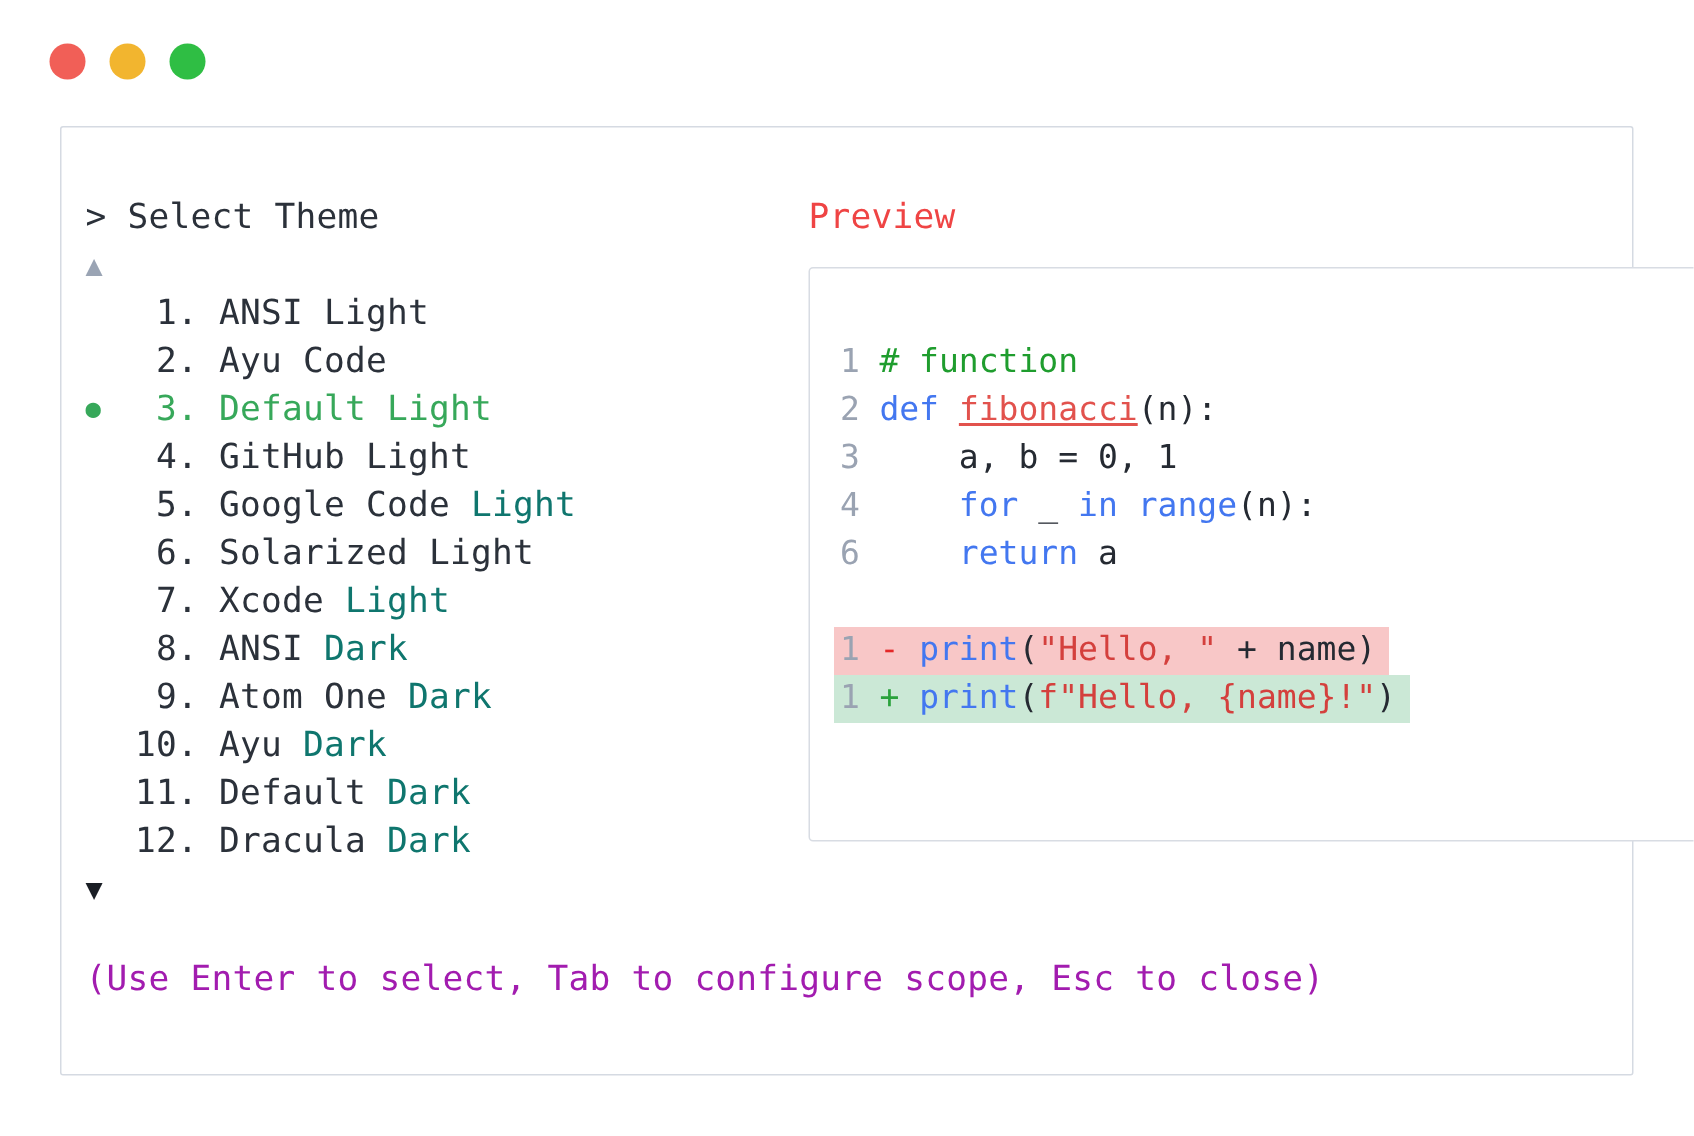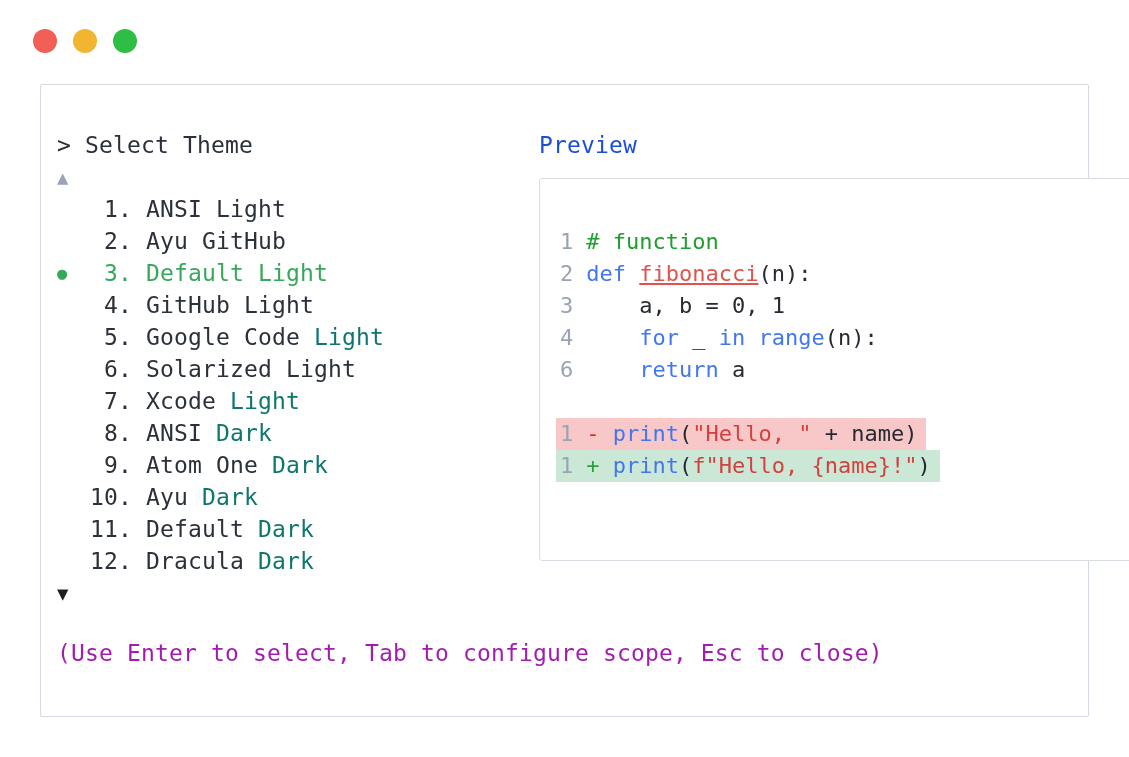--- a/index.html
+++ b/index.html
@@ -31,21 +31,21 @@
   .scrolldn { position: absolute; left: 16px; top: 492px; font-size: 19px; color: #1a1e25; }
   .hint     { position: absolute; left: 16px; top: 552px; color: #a21caf; }
 
   .theme-list { position: absolute; left: 16px; top: 108px; }
   .titem { display: flex; cursor: default; }
   .titem .marker { width: 33px; display: inline-block; color: #37a85a; font-size: 17px; }
   .titem .num { width: 42px; display: inline-block; text-align: right; margin-right: 14px; }
   .titem .seg-muted { color: #0f766e; }
   .titem.selected .num, .titem.selected .seg { color: #37a85a; }
 
-  .preview-title { position: absolute; left: 498px; top: 44px; color: #1d4ed8; }
+  .preview-title { position: absolute; left: 498px; top: 44px; color: #ef4444; }
   .preview-box {
     position: absolute; left: 498px; top: 93px;
     width: 605px; height: 383px;
     border: 1.5px solid #d8dce3; border-radius: 3px;
     box-sizing: border-box; background: #ffffff;
     padding: 47px 0 0 20px; overflow: hidden;
   }
   .code-line { line-height: 32px; font-size: 22px; white-space: pre; height: 32px; }
   .line-inner { display: inline-block; white-space: pre; }
   .ln { color: #9aa3b2; margin-right: 13px; }
@@ -71,21 +71,21 @@
   </div>
 
   <div class="panel">
 
     <div class="row prompt">&gt; Select Theme</div>
 
     <div class="row scrollup">▲</div>
 
     <div class="theme-list">
         <div class="row titem"><span class="marker"> </span><span class="num">1.</span><span class="seg">ANSI Light</span></div>
-        <div class="row titem"><span class="marker"> </span><span class="num">2.</span><span class="seg">Ayu GitHub</span></div>
+        <div class="row titem"><span class="marker"> </span><span class="num">2.</span><span class="seg">Ayu Code</span></div>
         <div class="row titem selected"><span class="marker">●</span><span class="num">3.</span><span class="seg">Default Light</span></div>
         <div class="row titem"><span class="marker"> </span><span class="num">4.</span><span class="seg">GitHub Light</span></div>
         <div class="row titem"><span class="marker"> </span><span class="num">5.</span><span class="seg">Google Code</span><span class="seg seg-muted"> Light</span></div>
         <div class="row titem"><span class="marker"> </span><span class="num">6.</span><span class="seg">Solarized Light</span></div>
         <div class="row titem"><span class="marker"> </span><span class="num">7.</span><span class="seg">Xcode</span><span class="seg seg-muted"> Light</span></div>
         <div class="row titem"><span class="marker"> </span><span class="num">8.</span><span class="seg">ANSI</span><span class="seg seg-muted"> Dark</span></div>
         <div class="row titem"><span class="marker"> </span><span class="num">9.</span><span class="seg">Atom One</span><span class="seg seg-muted"> Dark</span></div>
         <div class="row titem"><span class="marker"> </span><span class="num">10.</span><span class="seg">Ayu</span><span class="seg seg-muted"> Dark</span></div>
         <div class="row titem"><span class="marker"> </span><span class="num">11.</span><span class="seg">Default</span><span class="seg seg-muted"> Dark</span></div>
         <div class="row titem"><span class="marker"> </span><span class="num">12.</span><span class="seg">Dracula</span><span class="seg seg-muted"> Dark</span></div>

